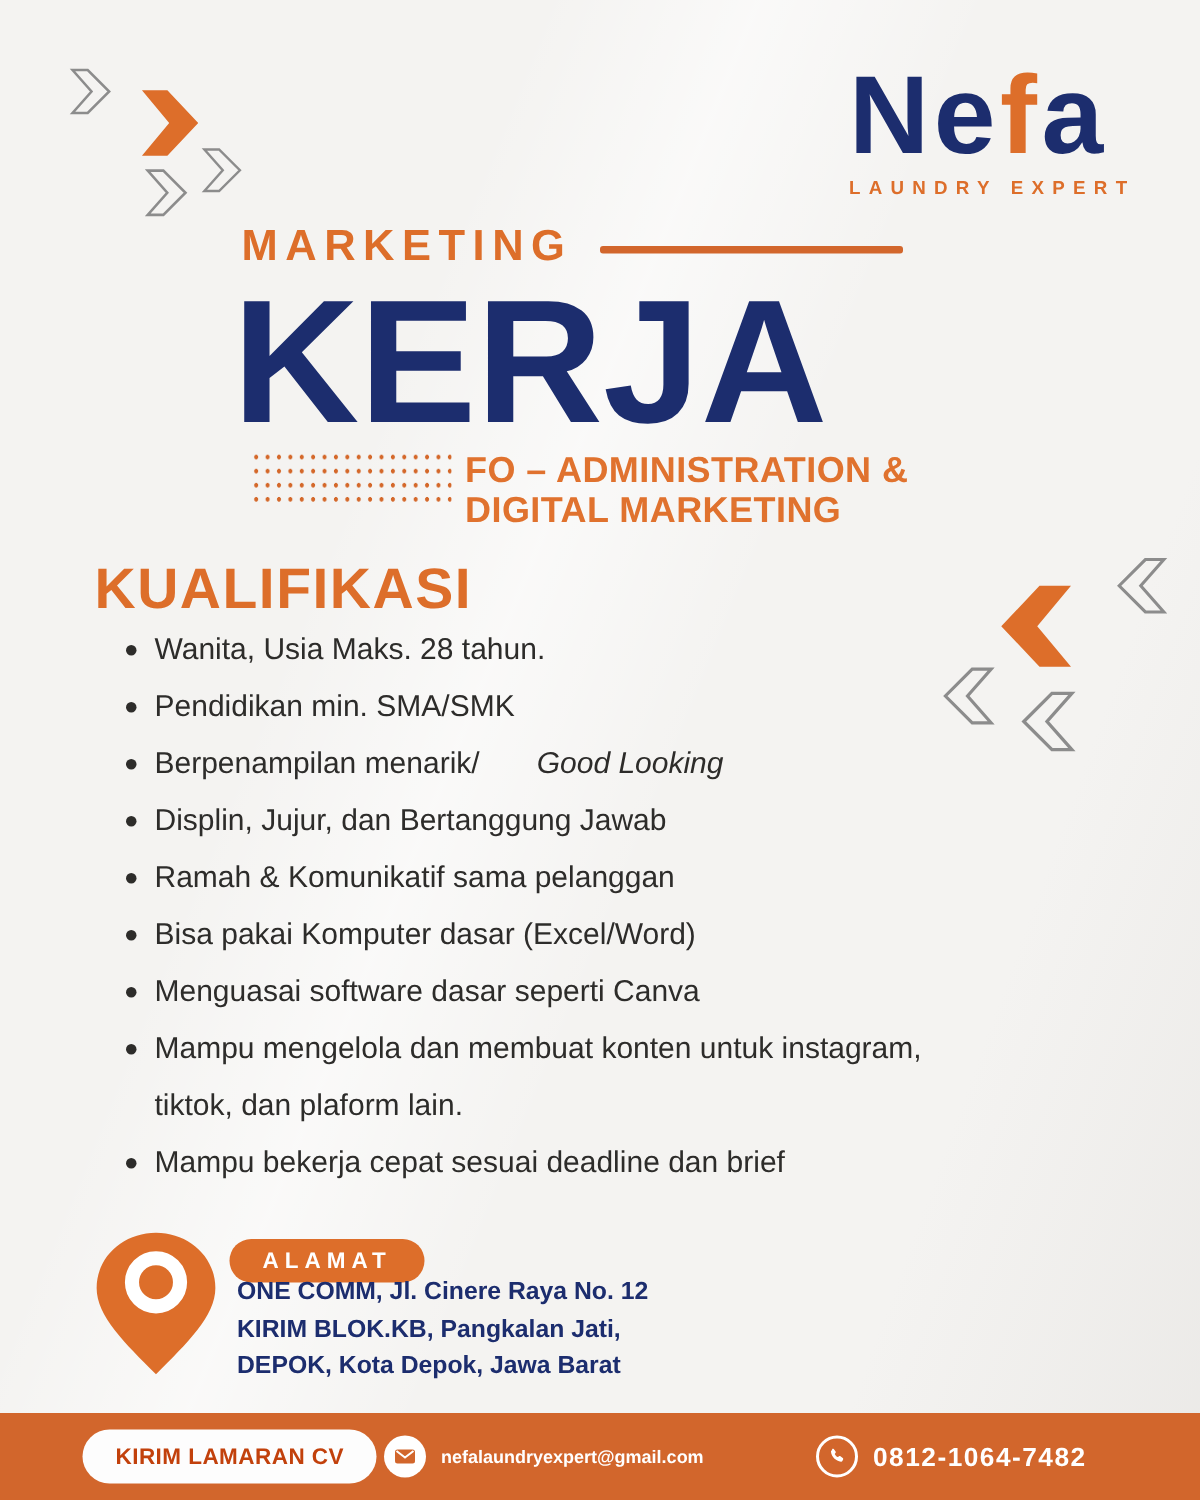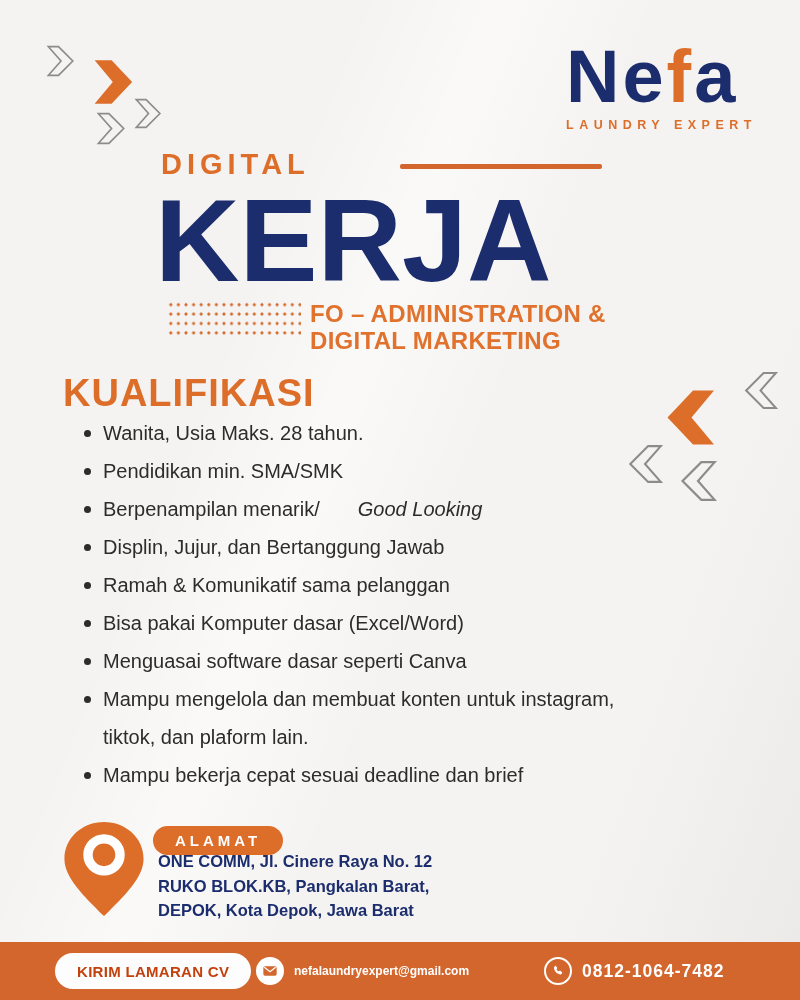--- a/index.html
+++ b/index.html
@@ -77,21 +77,21 @@
     <svg viewBox="0 0 34 38">
         <polygon points="2,2 14,2 31,19 14,36 2,36 17,19" fill="none" stroke="#8c8c8c" stroke-width="2"></polygon>
       </svg>
   </div>
 
   <div class="abs logo">
     <div class="logo-name"><span>Ne</span><span class="f">f</span><span>a</span></div>
     <div class="logo-tagline">LAUNDRY EXPERT</div>
   </div>
 
-  <div class="abs kicker">DIGITAL</div>
+  <div class="abs kicker">MARKETING</div>
   <div class="abs kicker-line"></div>
   <div class="abs title">KERJA</div>
   <div class="abs dots"></div>
   <div class="abs role">
     <div>FO – ADMINISTRATION &amp;</div>
     <div>DIGITAL MARKETING</div>
   </div>
 
   <div class="abs quali-heading">KUALIFIKASI</div>
   <ul class="abs q-list">
@@ -156,21 +156,21 @@
 
   <div class="abs pin">
     <svg viewBox="0 0 44 52" width="84" height="98">
       <path d="M22 1 C33.5 1 43 9.5 43 20.5 C43 30.5 33 40 22 51 C11 40 1 30.5 1 20.5 C1 9.5 10.5 1 22 1 Z" fill="#dd6e2a"></path>
       <circle cx="22" cy="18.5" r="8.5" fill="none" stroke="#ffffff" stroke-width="5"></circle>
     </svg>
   </div>
   <div class="abs addr-badge">ALAMAT</div>
   <div class="abs addr">
     <div>ONE COMM, Jl. Cinere Raya No. 12</div>
-    <div>RUKO BLOK.KB, Pangkalan Barat,</div>
+    <div>KIRIM BLOK.KB, Pangkalan Jati,</div>
     <div>DEPOK, Kota Depok, Jawa Barat</div>
   </div>
 
   <div class="abs footer">
     <button class="cta">KIRIM LAMARAN CV</button>
     <div class="contact contact-email">
       <span class="circle-ic circle-fill">
         <svg viewBox="0 0 24 24" width="16" height="16">
             <rect x="2" y="5" width="20" height="14" rx="2.5" fill="#d2662c"></rect>
             <path d="M3.5 6.5 L12 13 L20.5 6.5" stroke="#ffffff" stroke-width="2" fill="none"></path>

